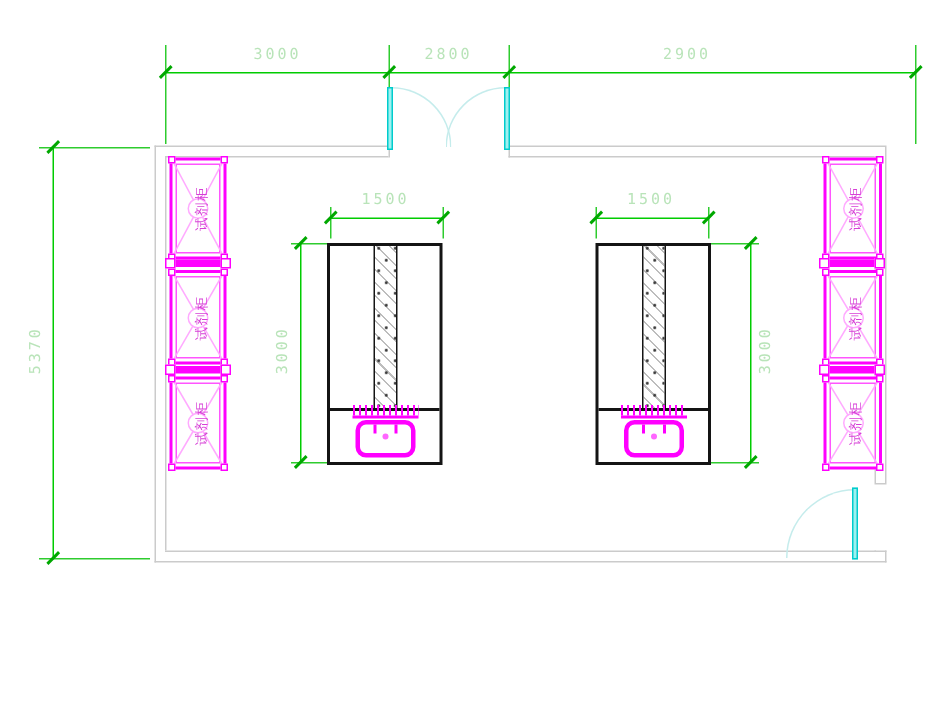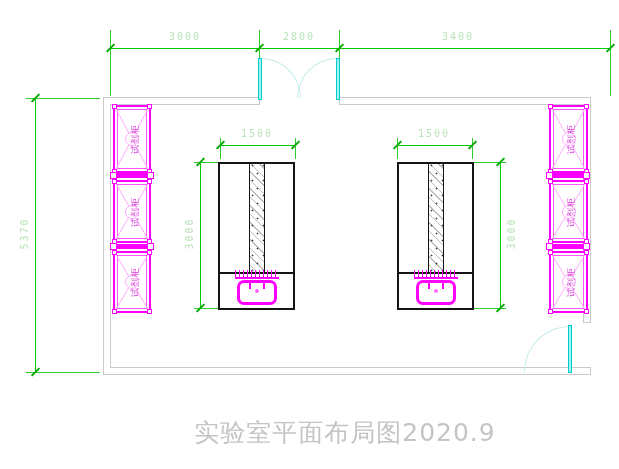--- a/index.html
+++ b/index.html
@@ -94,21 +94,21 @@
     <div class="ext" style="left:110px;top:30px;width:1px;height:66px"></div>
     <div class="ext" style="left:259px;top:30px;width:1px;height:28px"></div>
     <div class="ext" style="left:339px;top:30px;width:1px;height:28px"></div>
     <div class="ext" style="left:610px;top:30px;width:1px;height:66px"></div>
     <div class="slash" style="left:105px;top:47px"></div>
     <div class="slash" style="left:254px;top:47px"></div>
     <div class="slash" style="left:334px;top:47px"></div>
     <div class="slash" style="left:605px;top:47px"></div>
     <div class="dtxt" style="left:155px;top:31px;width:60px">3000</div>
     <div class="dtxt" style="left:269px;top:31px;width:60px">2800</div>
-    <div class="dtxt" style="left:428px;top:31px;width:60px">3400</div>
+    <div class="dtxt" style="left:428px;top:31px;width:60px">2900</div>
   </div>
 
   <div>
     <div class="dl" style="left:35px;top:98px;width:1px;height:274px"></div>
     <div class="ext" style="left:26px;top:98px;width:74px;height:1px"></div>
     <div class="ext" style="left:26px;top:372px;width:74px;height:1px"></div>
     <div class="slash" style="left:30px;top:97px"></div>
     <div class="slash" style="left:30px;top:371px"></div>
     <div class="dtxt rot" style="left:2px;top:228px;width:44px">5370</div>
   </div>
@@ -252,15 +252,14 @@
         </svg>
       <div class="circ"></div>
       <div class="corner tl"></div>
         <div class="corner tr"></div>
         <div class="corner bl"></div>
         <div class="corner br"></div>
       <div class="cablbl">试剂柜</div>
     </div>
   </div>
 
-  <div class="title" style="left:170px;top:416px;width:350px">实验室平面布局图2020.9</div>
 
 </div>
 
 </body></html>

